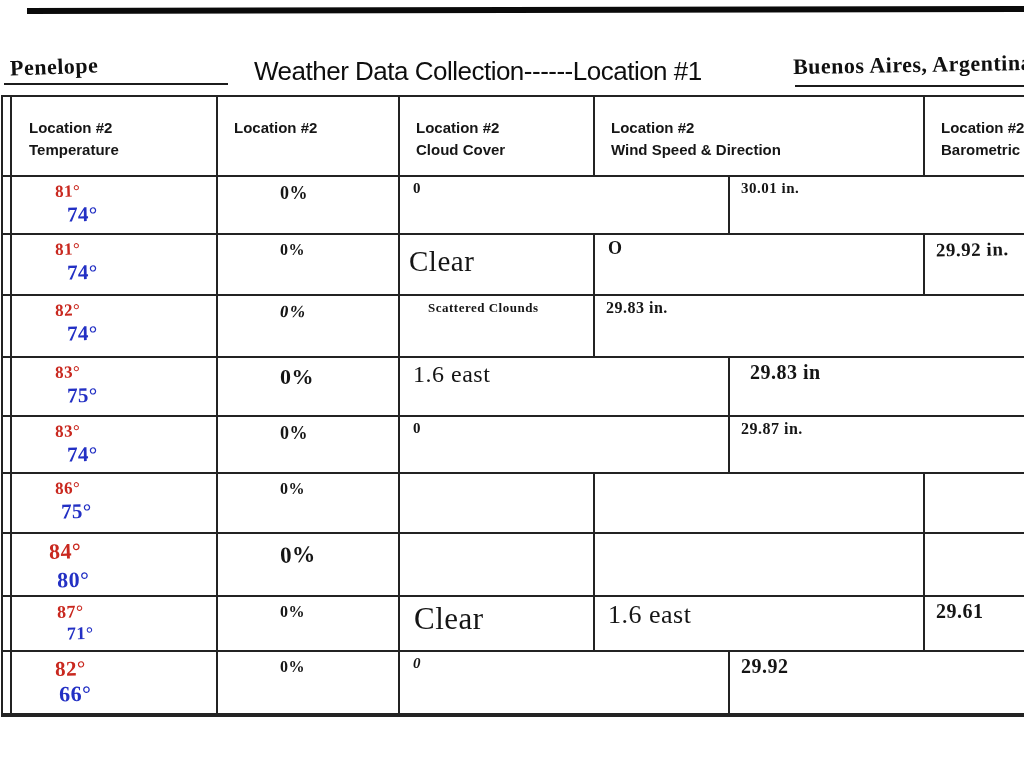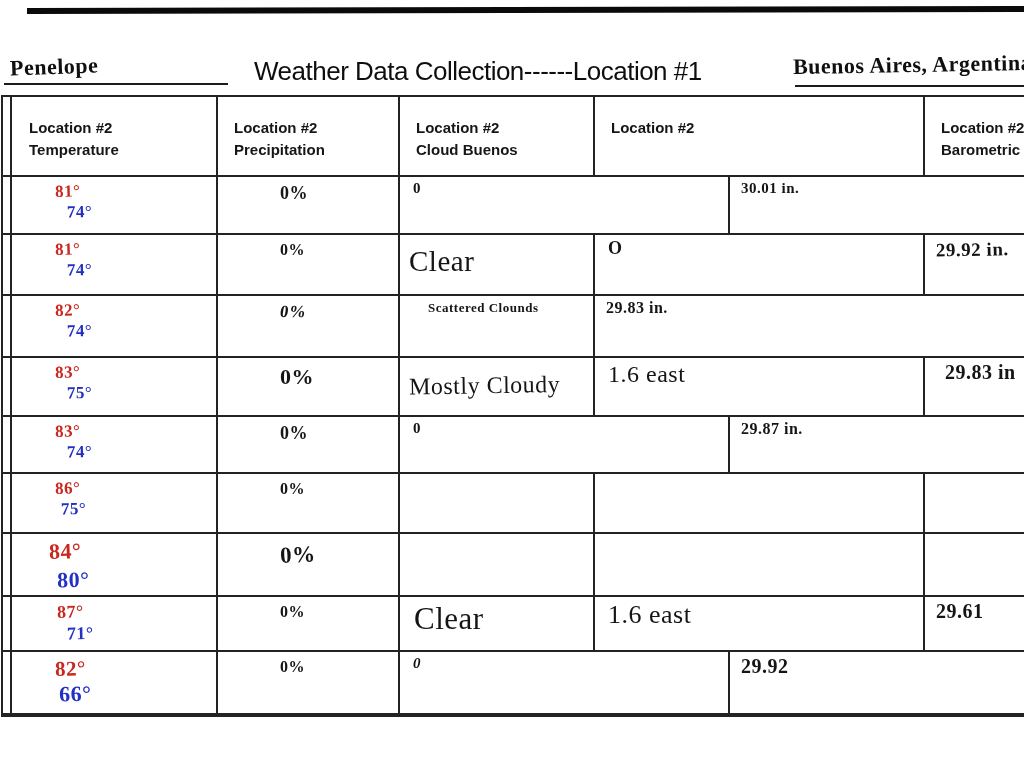--- a/index.html
+++ b/index.html
@@ -36,21 +36,21 @@
   .c-baro{width:186px;border-right:none;}
   .hcell{padding:20px 0 0 16px;font-size:15px;font-weight:700;line-height:1.45;color:#161616;}
   .c-temp.hcell{padding-left:26px;}
 
   .r1{height:58px}.r2{height:61px}.r3{height:62px}.r4{height:59px}.r5{height:57px}
   .r6{height:60px}.r7{height:63px}.r8{height:55px}.r9{height:63px}
 
   
   .temp-high{color:var(--red,#c9281f);font-weight:700;font-size:17px;line-height:1.15;
              margin:4px 0 0 52px;transform:rotate(-2deg);width:60px;}
-  .temp-low{color:var(--blue,#2330c4);font-weight:700;font-size:17px;line-height:1.15;
+  .temp-low{color:var(--blue,#2330c4);font-weight:700;font-size:21px;line-height:1.15;
             margin:1px 0 0 64px;transform:rotate(-1deg);width:60px;}
   .r6 .temp-low{margin-left:58px;}
   .r7 .temp-high{font-size:22px;margin-left:46px;}
   .r7 .temp-low{font-size:22px;margin-left:54px;margin-top:4px;}
   .r8 .temp-high{font-size:18px;margin-left:54px;}
   .r8 .temp-low{font-size:18px;}
   .r9 .temp-high{font-size:21px;}
   .r9 .temp-low{font-size:22px;margin-left:56px;}
 
   
@@ -109,28 +109,28 @@
 
   <div class="wtable">
     <div class="inner-left-line"></div>
     <div class="thead" id="thead">
         <div class="cell hcell print c-temp">
     <div>Location #2</div>
     <div>Temperature</div>
   </div>
         <div class="cell hcell print c-precip">
     <div>Location #2</div>
-    <div>Precipitation</div>
   </div>
         <div class="cell hcell print c-cloud">
     <div>Location #2</div>
-    <div>Cloud Buenos</div>
+    <div>Cloud Cover</div>
   </div>
         <div class="cell hcell print c-wind">
     <div>Location #2</div>
+    <div>Wind Speed &amp; Direction</div>
   </div>
         <div class="cell hcell print c-baro">
     <div>Location #2</div>
     <div>Barometric</div>
   </div>
       </div>
     <div id="tbody">
         <div class="row r1">
     <div class="cell c-temp">
       <div class="val temp-high hand">81°</div>
@@ -180,23 +180,20 @@
     </div>
   </div>
         <div class="row r4">
     <div class="cell c-temp">
       <div class="val temp-high hand">83°</div>
       <div class="val temp-low hand">75°</div>
     </div>
     <div class="cell c-precip">
       <div class="val hand">0%</div>
     </div>
-    <div class="cell c-cloud">
-      <div class="val hand">Mostly Cloudy</div>
-    </div>
     <div class="cell c-wind">
       <div class="val hand">1.6 east</div>
     </div>
     <div class="cell c-baro">
       <div class="val hand">29.83 in</div>
     </div>
   </div>
         <div class="row r5">
     <div class="cell c-temp">
       <div class="val temp-high hand">83°</div>

